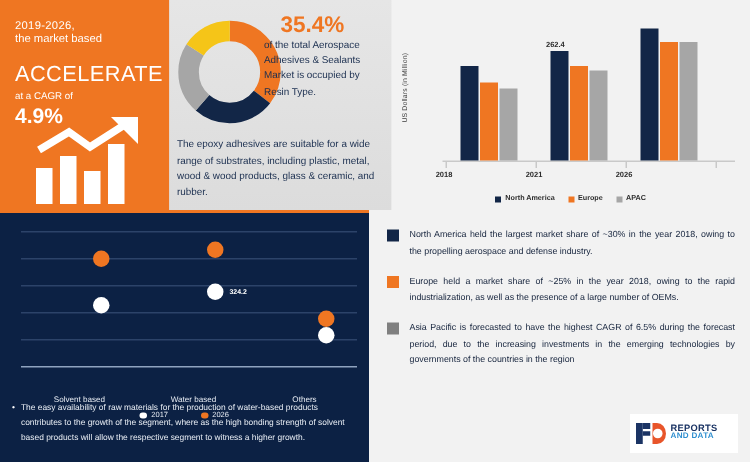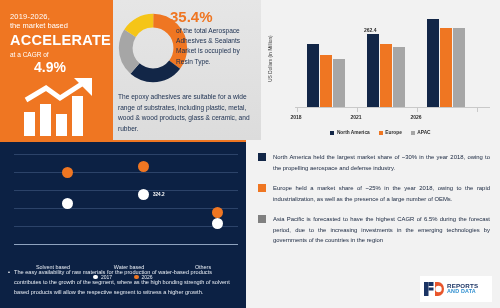--- a/index.html
+++ b/index.html
@@ -11,35 +11,35 @@
   .canvas{position:relative;width:500px;height:308px;background:#f0f0f0;}
 
   
   .orange-panel{
     position:absolute;left:0;top:0;width:113px;height:140px;
     background:#ef7622;overflow:hidden;
   }
   .op-txt{position:absolute;left:10px;top:12px;width:100px;color:#fff;line-height:1.25;}
   .op-years{font-size:7.5px;letter-spacing:.2px;}
   .op-sub1{font-size:7.5px;}
-  .op-accel{font-size:14.5px;font-weight:bold;letter-spacing:.3px;margin-top:0;}
+  .op-accel{font-size:14.5px;font-weight:normal;letter-spacing:.3px;margin-top:10px;}
   .op-sub2{font-size:6.5px;margin-top:2px;}
-  .op-cagr{font-size:14px;font-weight:bold;margin-top:0px;margin-left:24px;}
+  .op-cagr{font-size:14px;font-weight:bold;margin-top:0px;}
   
   .growth{position:absolute;left:22px;top:78px;width:86px;height:58px;}
 
   
   .mid-panel{
     position:absolute;left:113px;top:0;width:148px;height:140px;
     background:#e2e2e2;
   }
   .mid-inner{position:absolute;left:0;top:0;right:0;bottom:0;
     background:linear-gradient(180deg,#e6e6e6 0%,#dcdcdc 100%);}
   .donut-wrap{position:absolute;left:4px;top:12px;width:72px;height:72px;}
-  .pct{position:absolute;left:57px;top:8px;font-size:15px;color:#ef7622;font-weight:bold;}
+  .pct{position:absolute;left:74px;top:8px;font-size:15px;color:#ef7622;font-weight:bold;}
   .pct-desc{position:absolute;left:63px;top:26px;width:82px;font-size:6.6px;color:#1a2e4f;line-height:1.55;}
   .epoxy{position:absolute;left:5px;top:92px;width:140px;font-size:6.6px;color:#1a2e4f;line-height:1.6;}
 
   
   .bar-panel{position:absolute;left:261px;top:0;width:239px;height:140px;background:#f2f2f2;}
   .ylabel{
     position:absolute;left:-22px;top:56px;width:62px;
     transform:rotate(-90deg);transform-origin:center;
     font-size:4.6px;color:#3b3b3b;text-align:center;letter-spacing:.1px;
   }

